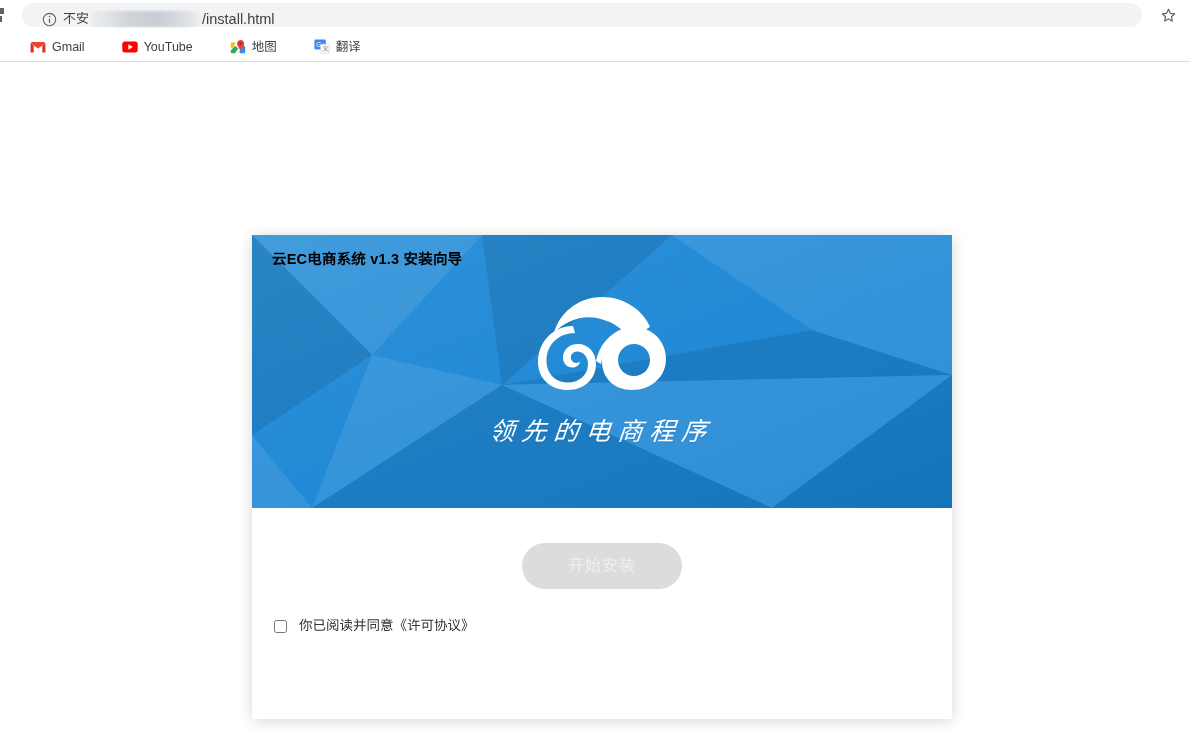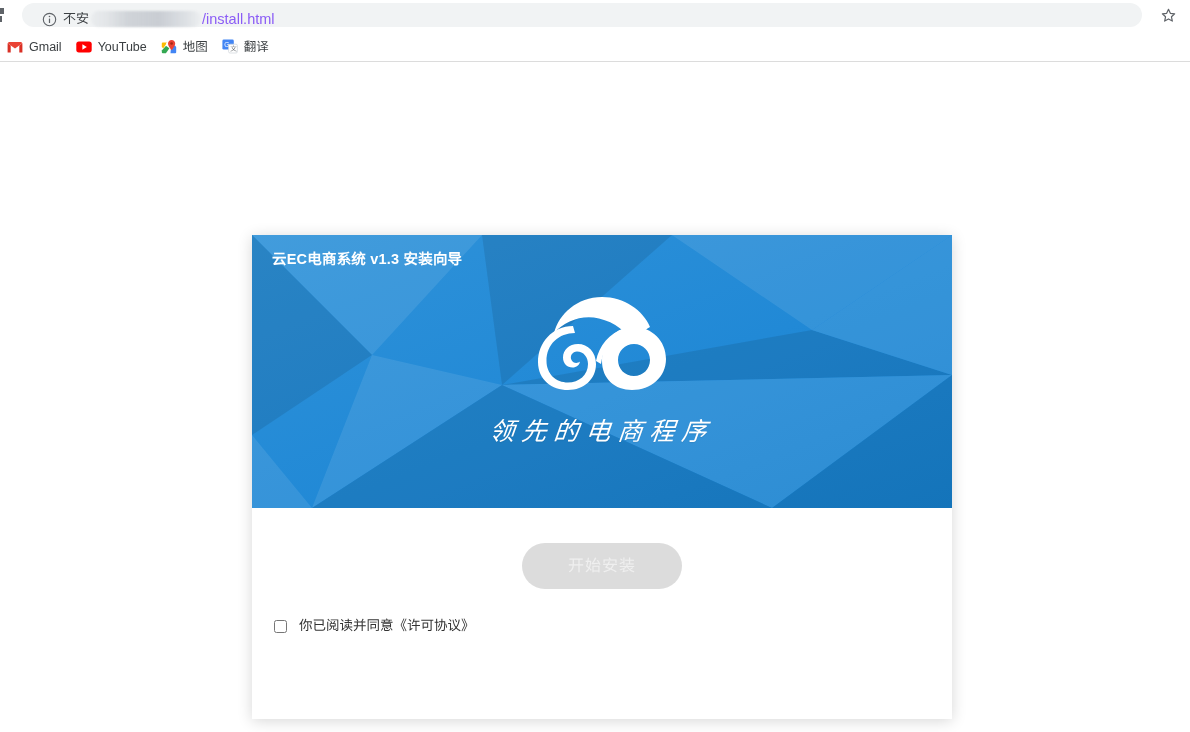--- a/index.html
+++ b/index.html
@@ -89,21 +89,21 @@
         rgba(205,209,214,0.95) 34%,
         rgba(201,205,211,1) 62%,
         rgba(214,218,223,0.75) 86%,
         rgba(225,228,232,0.25) 100%);
     filter: blur(1.2px);
     margin-right: 1px;
   }
 
   .omnibox-path {
     font-size: 14.5px;
-    color: #8b5cf6;
+    color: #404040;
     white-space: nowrap;
   }
 
   .star-btn {
     width: 32px; height: 26px;
     flex: none;
     margin-right: 6px;
     display: flex;
     align-items: center;
     justify-content: center;
@@ -122,20 +122,21 @@
   }
   .bm {
     display: flex;
     align-items: center;
     height: 24px;
     padding: 0 7px;
     border-radius: 4px;
     font-size: 12.5px;
     color: #3c4043;
     white-space: nowrap;
+    margin-left: 23px;
   }
   .bm-ico {
     width: 16px; height: 16px;
     margin-right: 6px;
     flex: none;
     position: relative;
     display: flex; align-items: center; justify-content: center;
   }
   .bm-ico svg { display:block; }
   .bm-label { line-height: 16px; }
@@ -171,21 +172,21 @@
     position: absolute;
     inset: 0;
     display: block;
   }
 
   .banner-title {
     position: absolute;
     left: 20px;
     top: 12px;
     z-index: 3;
-    color: #ffffff;
+    color: #000000;
     font-size: 14.5px;
     font-weight: bold;
     letter-spacing: 0.2px;
     white-space: nowrap;
   }
 
   .brand-wrap {
     position: absolute;
     left: 0; right: 0;
     top: 56px;

